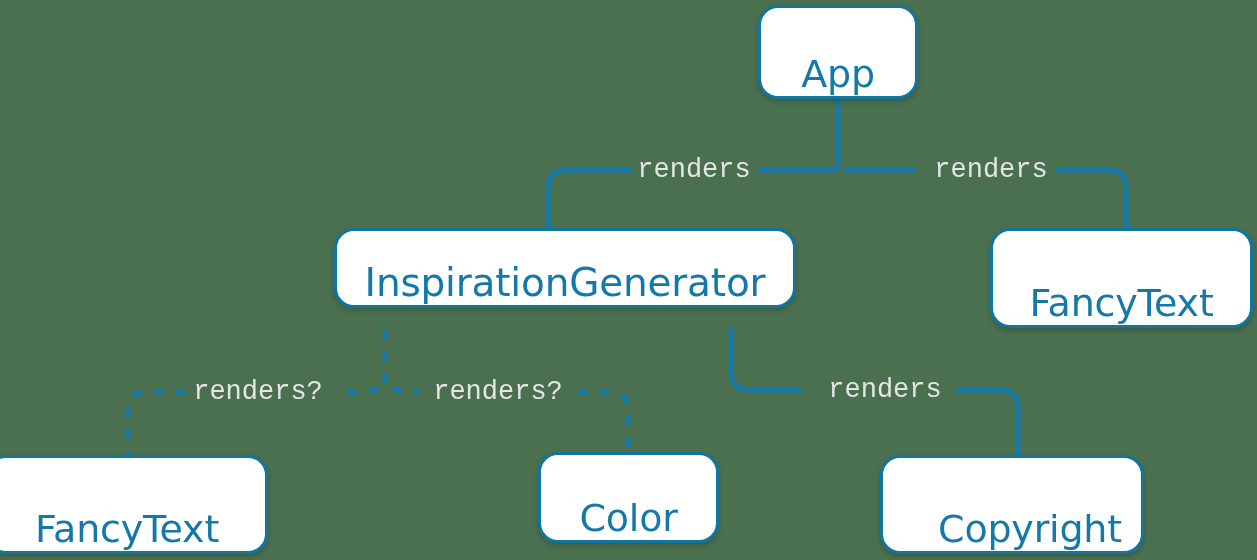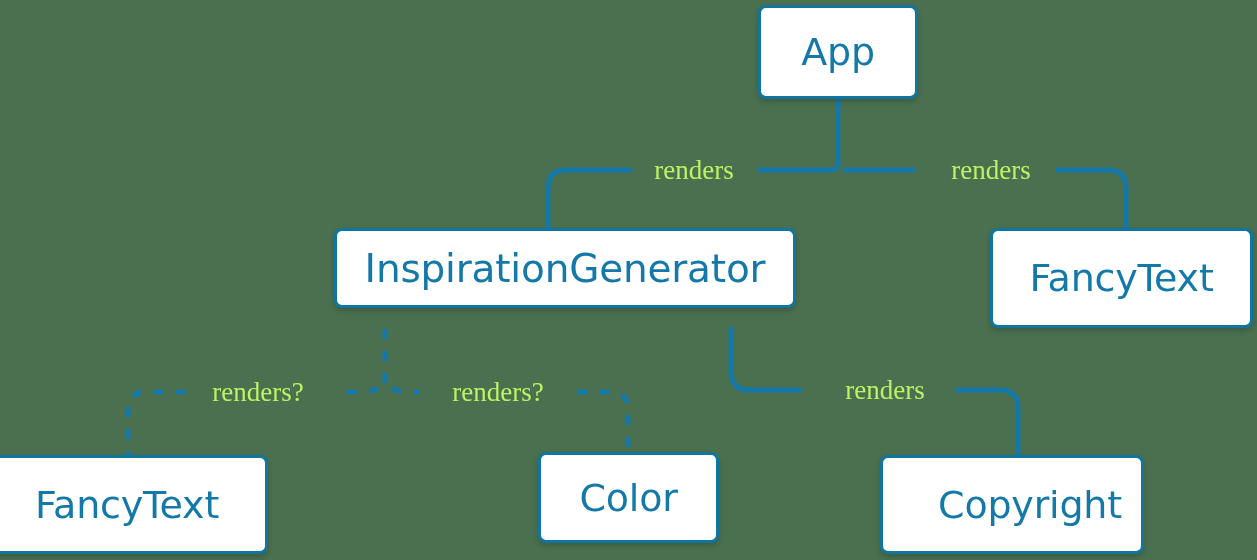--- a/index.html
+++ b/index.html
@@ -23,23 +23,23 @@
     left: 0;
     top: 0;
     width: 1257px;
     height: 560px;
   }
   .node-box {
     position: absolute;
     box-sizing: border-box;
     background: #ffffff;
     border: 3px solid #10769f;
-    border-radius: 8px;
+    border-radius: 20px;
     display: flex;
-    align-items: center;
+    align-items: flex-end;
     justify-content: center;
     box-shadow: 0 3px 5px rgba(0,0,0,0.18);
   }
   .node-label {
     color: #1479a8;
     font-family: "DejaVu Sans", sans-serif;
     font-weight: 400;
     letter-spacing: -0.2px;
     white-space: nowrap;
   }
@@ -57,22 +57,22 @@
   #node-fancytext-left .node-label { font-size: 38px; }
 
   #node-color          { left: 538px; top: 452px; width: 181px; height: 91px; }
   #node-color .node-label { font-size: 38px; }
 
   #node-copyright      { left: 880px; top: 455px; width: 264px; height: 99px; padding-left: 36px; }
   #node-copyright .node-label { font-size: 38px; }
 
   .edge-label {
     position: absolute;
-    color: #bef264;
-    font-family: Liberation Serif, serif;
+    color: #e5e5e5;
+    font-family: Liberation Mono, monospace;
     font-size: 27px;
     white-space: nowrap;
     transform: translate(-50%, -50%);
   }
   #edge-label-app-inspiration  { left: 694px; top: 170px; }
   #edge-label-app-fancytext    { left: 991px; top: 170px; }
   #edge-label-ig-fancytext     { left: 258px; top: 392px; }
   #edge-label-ig-color         { left: 498px; top: 392px; }
   #edge-label-ig-copyright     { left: 885px; top: 390px; }
 </style>

